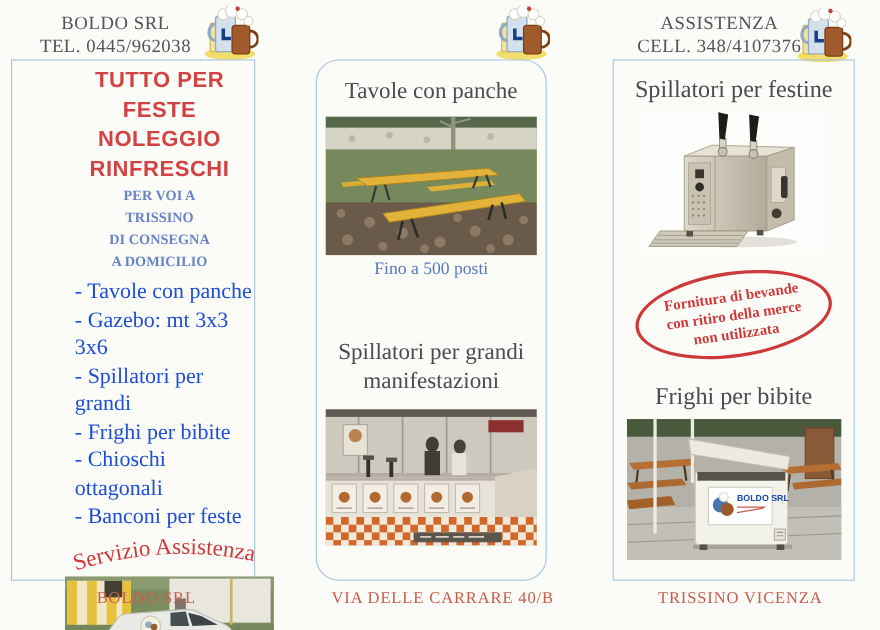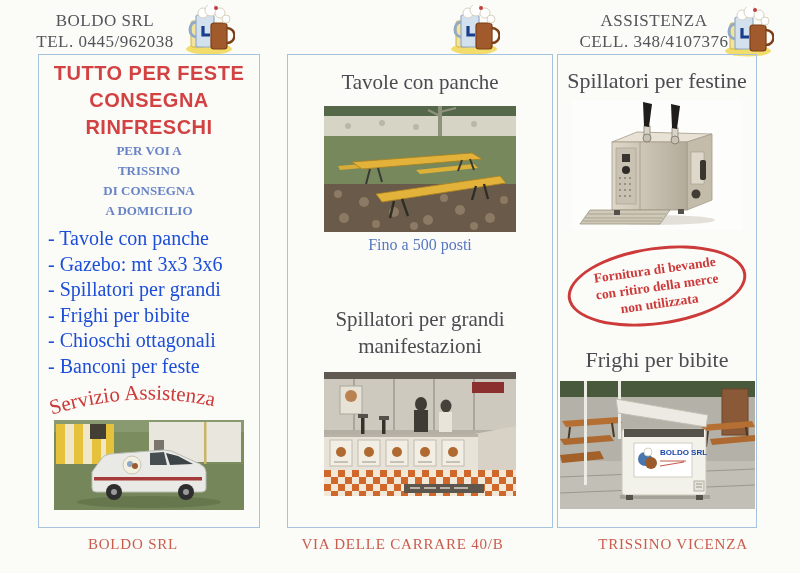--- a/index.html
+++ b/index.html
@@ -14,23 +14,23 @@
   .hdr-left{left:28px;top:10px;width:154px;}
   .hdr-right{left:572px;top:10px;width:164px;}
   .icon{position:absolute;width:52px;height:50px;}
   .icon-left{left:183px;top:5px;}
   .icon-mid{left:448px;top:5px;}
   .icon-right{left:722px;top:7px;}
 
   
   .panel{position:absolute;top:54px;height:474px;border:1px solid var(--panel-border,#a6c3de);
          box-sizing:border-box;background:transparent;}
-  .panel-left{left:38px;width:222px;}
-  .panel-mid{left:287px;width:266px;}
-  .panel-right{left:557px;width:200px;}
+  .panel-left{left:10px;width:222px;padding-left:48px;}
+  .panel-mid{left:287px;width:210px;border-radius:21px;}
+  .panel-right{left:557px;width:220px;}
 
   
   .headline{margin-top:5px;text-align:center;color:var(--accent-red,#d24242);
             font-family:"Liberation Sans","DejaVu Sans",sans-serif;font-weight:bold;
             font-size:20px;line-height:27px;letter-spacing:.5px;}
   .subhead{text-align:center;color:var(--accent-blue,#6884c6);font-weight:bold;
            font-size:13px;line-height:20px;}
   .itemlist{margin-top:5px;padding-left:9px;color:#1d4ed8;font-size:20px;line-height:25.5px;}
   .arc-note{display:block;margin:0 auto;}
   .photo{display:block;margin:1px auto 0;border:0;}
@@ -94,21 +94,21 @@
     <div>ASSISTENZA</div>
     <div>CELL. 348/4107376</div>
   </div>
   <svg class="icon icon-right">
       <use href="#beer-icon"></use>
     </svg>
 
   <div class="panel panel-left">
     <div class="headline">
       <div>TUTTO PER FESTE</div>
-      <div>CONSEGNA</div>
+      <div>NOLEGGIO</div>
       <div>RINFRESCHI</div>
     </div>
     <div class="subhead">
       <div>PER VOI A</div>
       <div>TRISSINO</div>
       <div>DI CONSEGNA</div>
       <div>A DOMICILIO</div>
     </div>
     <div class="itemlist">
       <div>- Tavole con panche</div>

